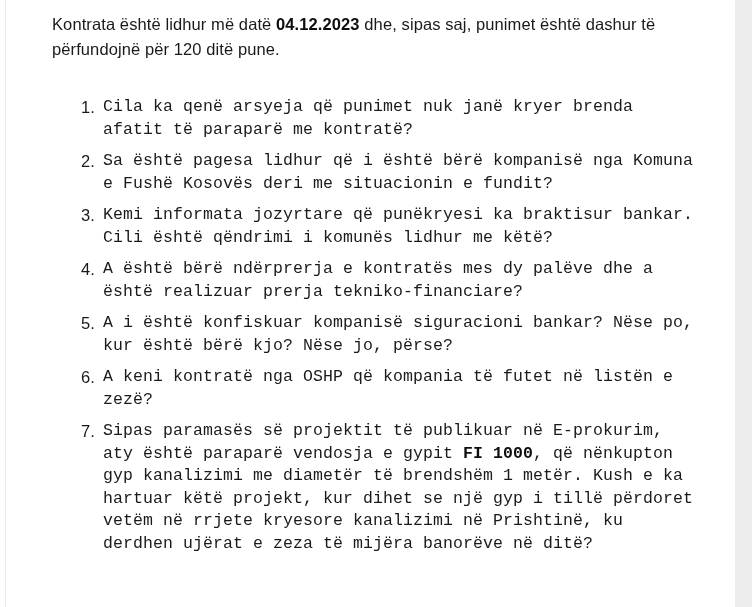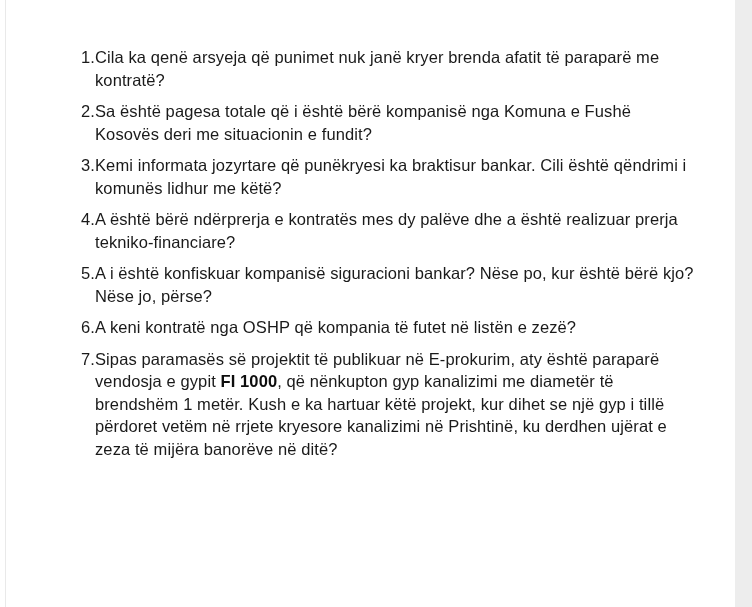--- a/index.html
+++ b/index.html
@@ -50,38 +50,40 @@
     line-height: 22.5px;
     letter-spacing: 0.1px;
     margin-bottom: 9px;
   }
   .q-num {
     flex: 0 0 43px;
     text-align: right;
   }
   .q-text {
     flex: 1;
-    margin-left: 0;
+    margin-left: 8px;
     max-width: 600px;
+    font-family: Liberation Mono, monospace;
   }
 </style>
 </head>
 <body>
 
 <div class="page">
   <div class="left-border"></div>
   <div class="content">
+    <p class="para"><span>Kontrata është lidhur më datë </span><b>04.12.2023</b><span> dhe, sipas saj, punimet është dashur të përfundojnë për 120 ditë pune.</span></p>
     <div class="questions">
         <div class="q-item">
           <span class="q-num">1.</span>
           <span class="q-text"><span>Cila ka qenë arsyeja që punimet nuk janë kryer brenda afatit të paraparë me kontratë?</span></span>
         </div>
         <div class="q-item">
           <span class="q-num">2.</span>
-          <span class="q-text"><span>Sa është pagesa totale që i është bërë kompanisë nga Komuna e Fushë Kosovës deri me situacionin e fundit?</span></span>
+          <span class="q-text"><span>Sa është pagesa lidhur që i është bërë kompanisë nga Komuna e Fushë Kosovës deri me situacionin e fundit?</span></span>
         </div>
         <div class="q-item">
           <span class="q-num">3.</span>
           <span class="q-text"><span>Kemi informata jozyrtare që punëkryesi ka braktisur bankar. Cili është qëndrimi i komunës lidhur me këtë?</span></span>
         </div>
         <div class="q-item">
           <span class="q-num">4.</span>
           <span class="q-text"><span>A është bërë ndërprerja e kontratës mes dy palëve dhe a është realizuar prerja tekniko-financiare?</span></span>
         </div>
         <div class="q-item">

